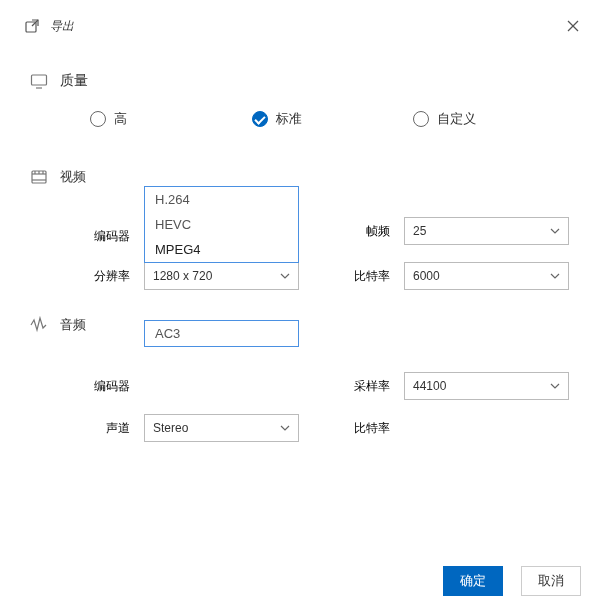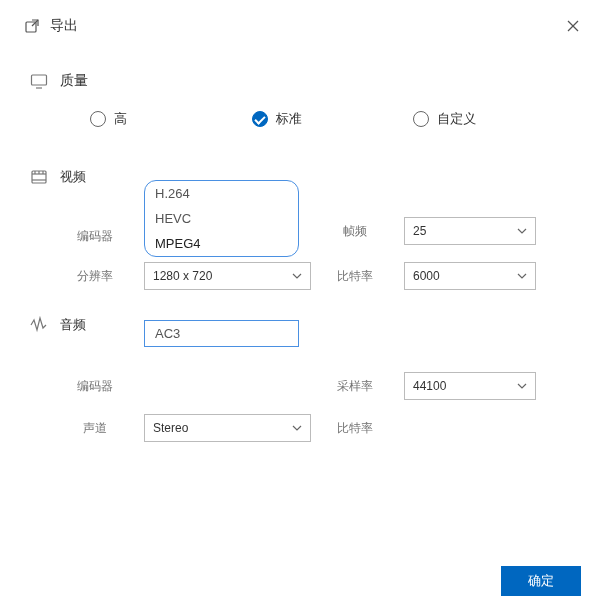--- a/index.html
+++ b/index.html
@@ -1,43 +1,43 @@
 <!DOCTYPE html>
 <html><head>
 <meta charset="utf-8">
 <style>
 * { box-sizing: border-box; margin: 0; padding: 0; }
 body { font-family: "Microsoft YaHei", "Segoe UI", sans-serif; font-size: 13px; color: #333; background: #fff; width: 605px; height: 616px; position: relative; }
 .header { display: flex; align-items: center; padding: 14px 20px 14px 24px; }
 .header .export-icon { width: 16px; height: 16px; margin-right: 10px; }
-.header .title { font-size: 14px; flex: 1; }
+.header .title { font-size: 12px; flex: 1; font-style: italic; }
 .header .close { width: 24px; height: 24px; display: flex; align-items: center; justify-content: center; cursor: pointer; color: #666; font-size: 16px; }
 .content { padding: 20px 30px 0 30px; }
 .section-head { display: flex; align-items: center; margin-bottom: 20px; }
 .section-head .sect-icon { width: 18px; height: 18px; margin-right: 12px; color: #777; }
 .section-head .sect-title { font-size: 14px; }
 .quality-row { display: flex; justify-content: flex-start; padding-left: 60px; margin-bottom: 40px; }
 .radio-item { display: flex; align-items: center; width: 180px; cursor: pointer; }
 .radio-circle { width: 16px; height: 16px; border: 1.5px solid #666; border-radius: 50%; margin-right: 8px; position: relative; }
 .radio-circle.selected { border-color: #0067c0; background: #0067c0; }
 .radio-circle.selected::after { content: ""; position: absolute; left: 4.5px; top: 1.5px; width: 4px; height: 8px; border: solid #fff; border-width: 0 2px 2px 0; transform: rotate(45deg); }
 .row { display: flex; align-items: center; margin-bottom: 14px; }
 .left-col { display: flex; align-items: center; width: 290px; }
 .right-col { display: flex; align-items: center; }
-.label { width: 70px; text-align: center; font-size: 12px; color: #737373; margin-right: 14px; }
+.label { width: 70px; text-align: right; font-size: 12px; color: #000000; margin-right: 14px; }
 .label.indent { margin-left: 30px; }
-.select { position: relative; width: 167px; height: 28px; border: 1px solid #bbb; display: flex; align-items: center; padding: 0 8px; cursor: pointer; background: #fff; font-size: 12px; }
+.select { position: relative; width: 155px; height: 28px; border: 1px solid #bbb; display: flex; align-items: center; padding: 0 8px; cursor: pointer; background: #fff; font-size: 12px; }
 .select .chev { position: absolute; right: 8px; top: 50%; transform: translateY(-50%); width: 10px; height: 10px; color: #666; }
-.select.wide { width: 132px; }
+.select.wide { width: 165px; }
 .dropdown-open { position: relative; width: 155px; }
 .dropdown-panel { position: absolute; left: 0; right: 0; border: 1px solid #4a90e2; background: #fff; z-index: 2; }
 .dropdown-panel .opt { padding: 5px 10px; font-size: 13px; cursor: pointer; color: #555; }
 .dropdown-panel .opt.sel { color: #222; }
 .footer { position: absolute; bottom: 20px; right: 24px; display: flex; gap: 18px; }
-.btn { width: 80px; height: 30px; display: flex; align-items: center; justify-content: center; font-size: 13px; cursor: pointer; border: 1px solid #ccc; background: #fff; }
+.btn { width: 60px; height: 30px; display: flex; align-items: center; justify-content: center; font-size: 13px; cursor: pointer; border: 1px solid #ccc; background: #fff; }
 .btn.primary { background: #0067c0; color: #fff; border-color: #0067c0; }
 svg { display: block; }
 </style>
 </head>
 <body>
 
 <div class="header">
   <span class="export-icon">
     <svg viewBox="0 0 16 16" fill="none" stroke="#555" stroke-width="1.2">
       <rect x="2" y="4" width="10" height="10" rx="1"></rect>
@@ -94,21 +94,21 @@
       </span>
       <span class="sect-title">视频</span>
 
     </div>
   </div>
 
   <div class="row" style="margin-top:-30px;">
     <div class="left-col">
       <span class="label indent" style="margin-top:54px;">编码器</span>
       <div class="dropdown-open" style="height:78px;">
-        <div class="dropdown-panel" style="top:10px;border-radius:12px;">
+        <div class="dropdown-panel" style="top:16px;">
           <div class="opt">H.264</div>
           <div class="opt">HEVC</div>
           <div class="opt sel">MPEG4</div>
         </div>
       </div>
     </div>
     <div class="right-col" style="margin-top:44px;">
       <span class="label">帧频</span>
       <div class="select wide">
         <span>25</span>
@@ -195,13 +195,16 @@
       <span class="label">比特率</span>
     </div>
   </div>
 
 </div>
 
 <div class="footer">
   <div class="btn primary">
       <span>确定</span>
     </div>
+  <div class="btn">
+      <span>取消</span>
+    </div>
 </div>
 
 </body></html>

